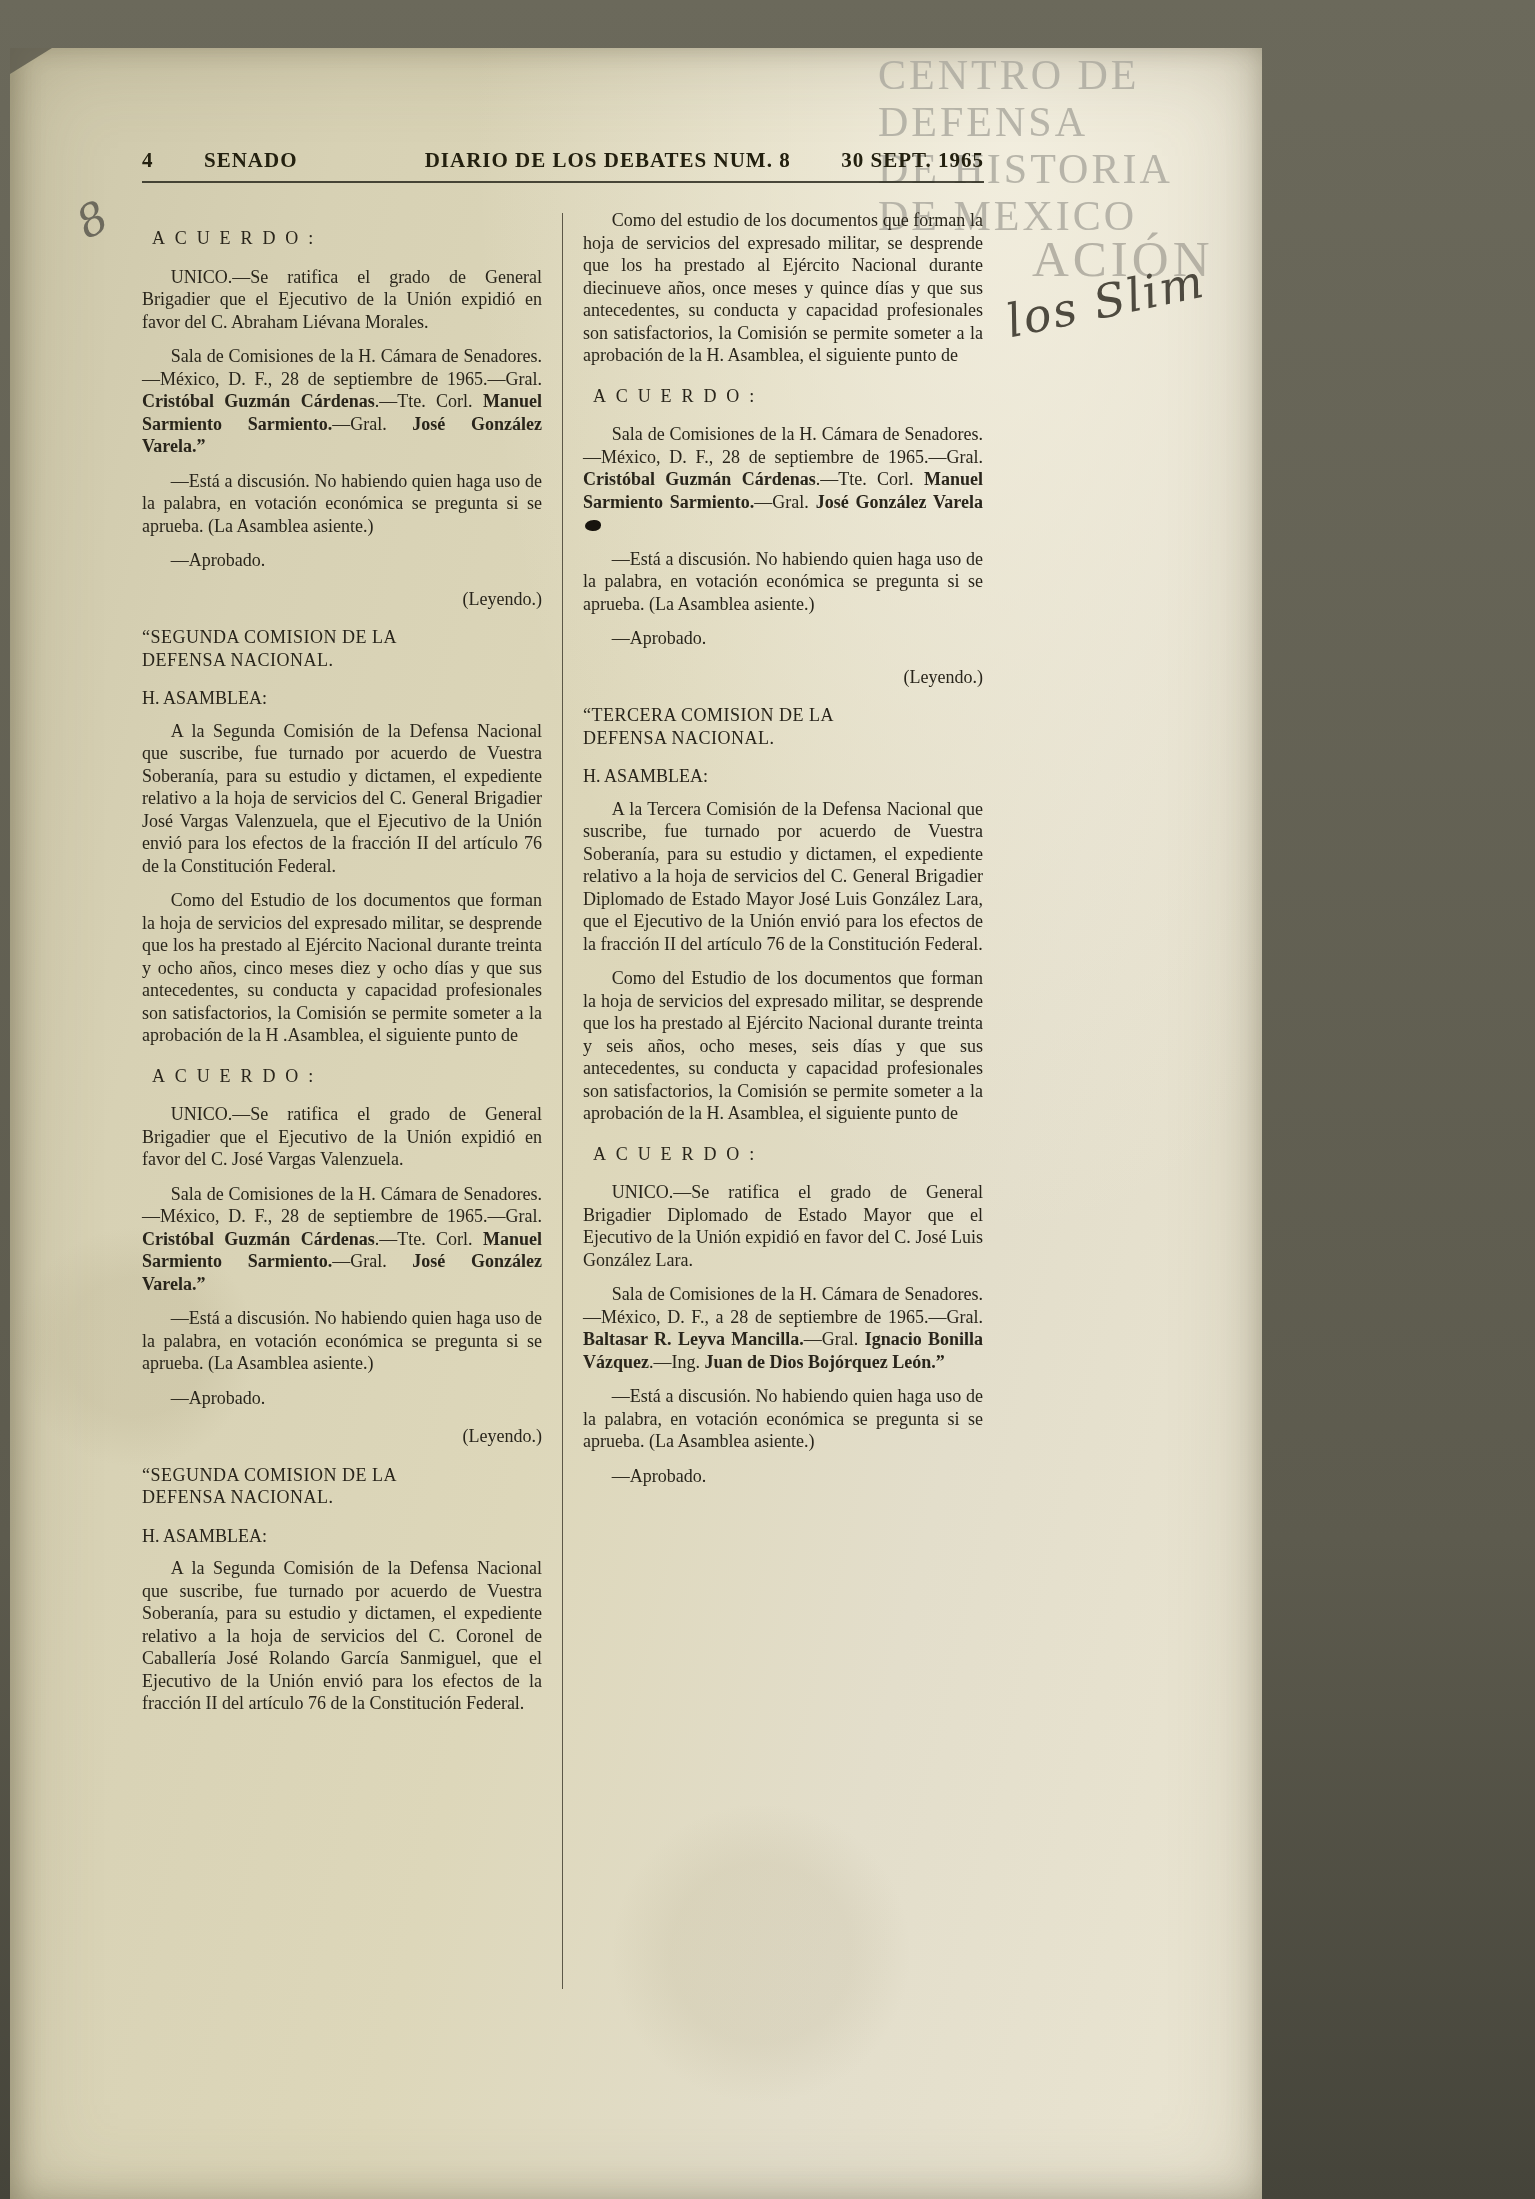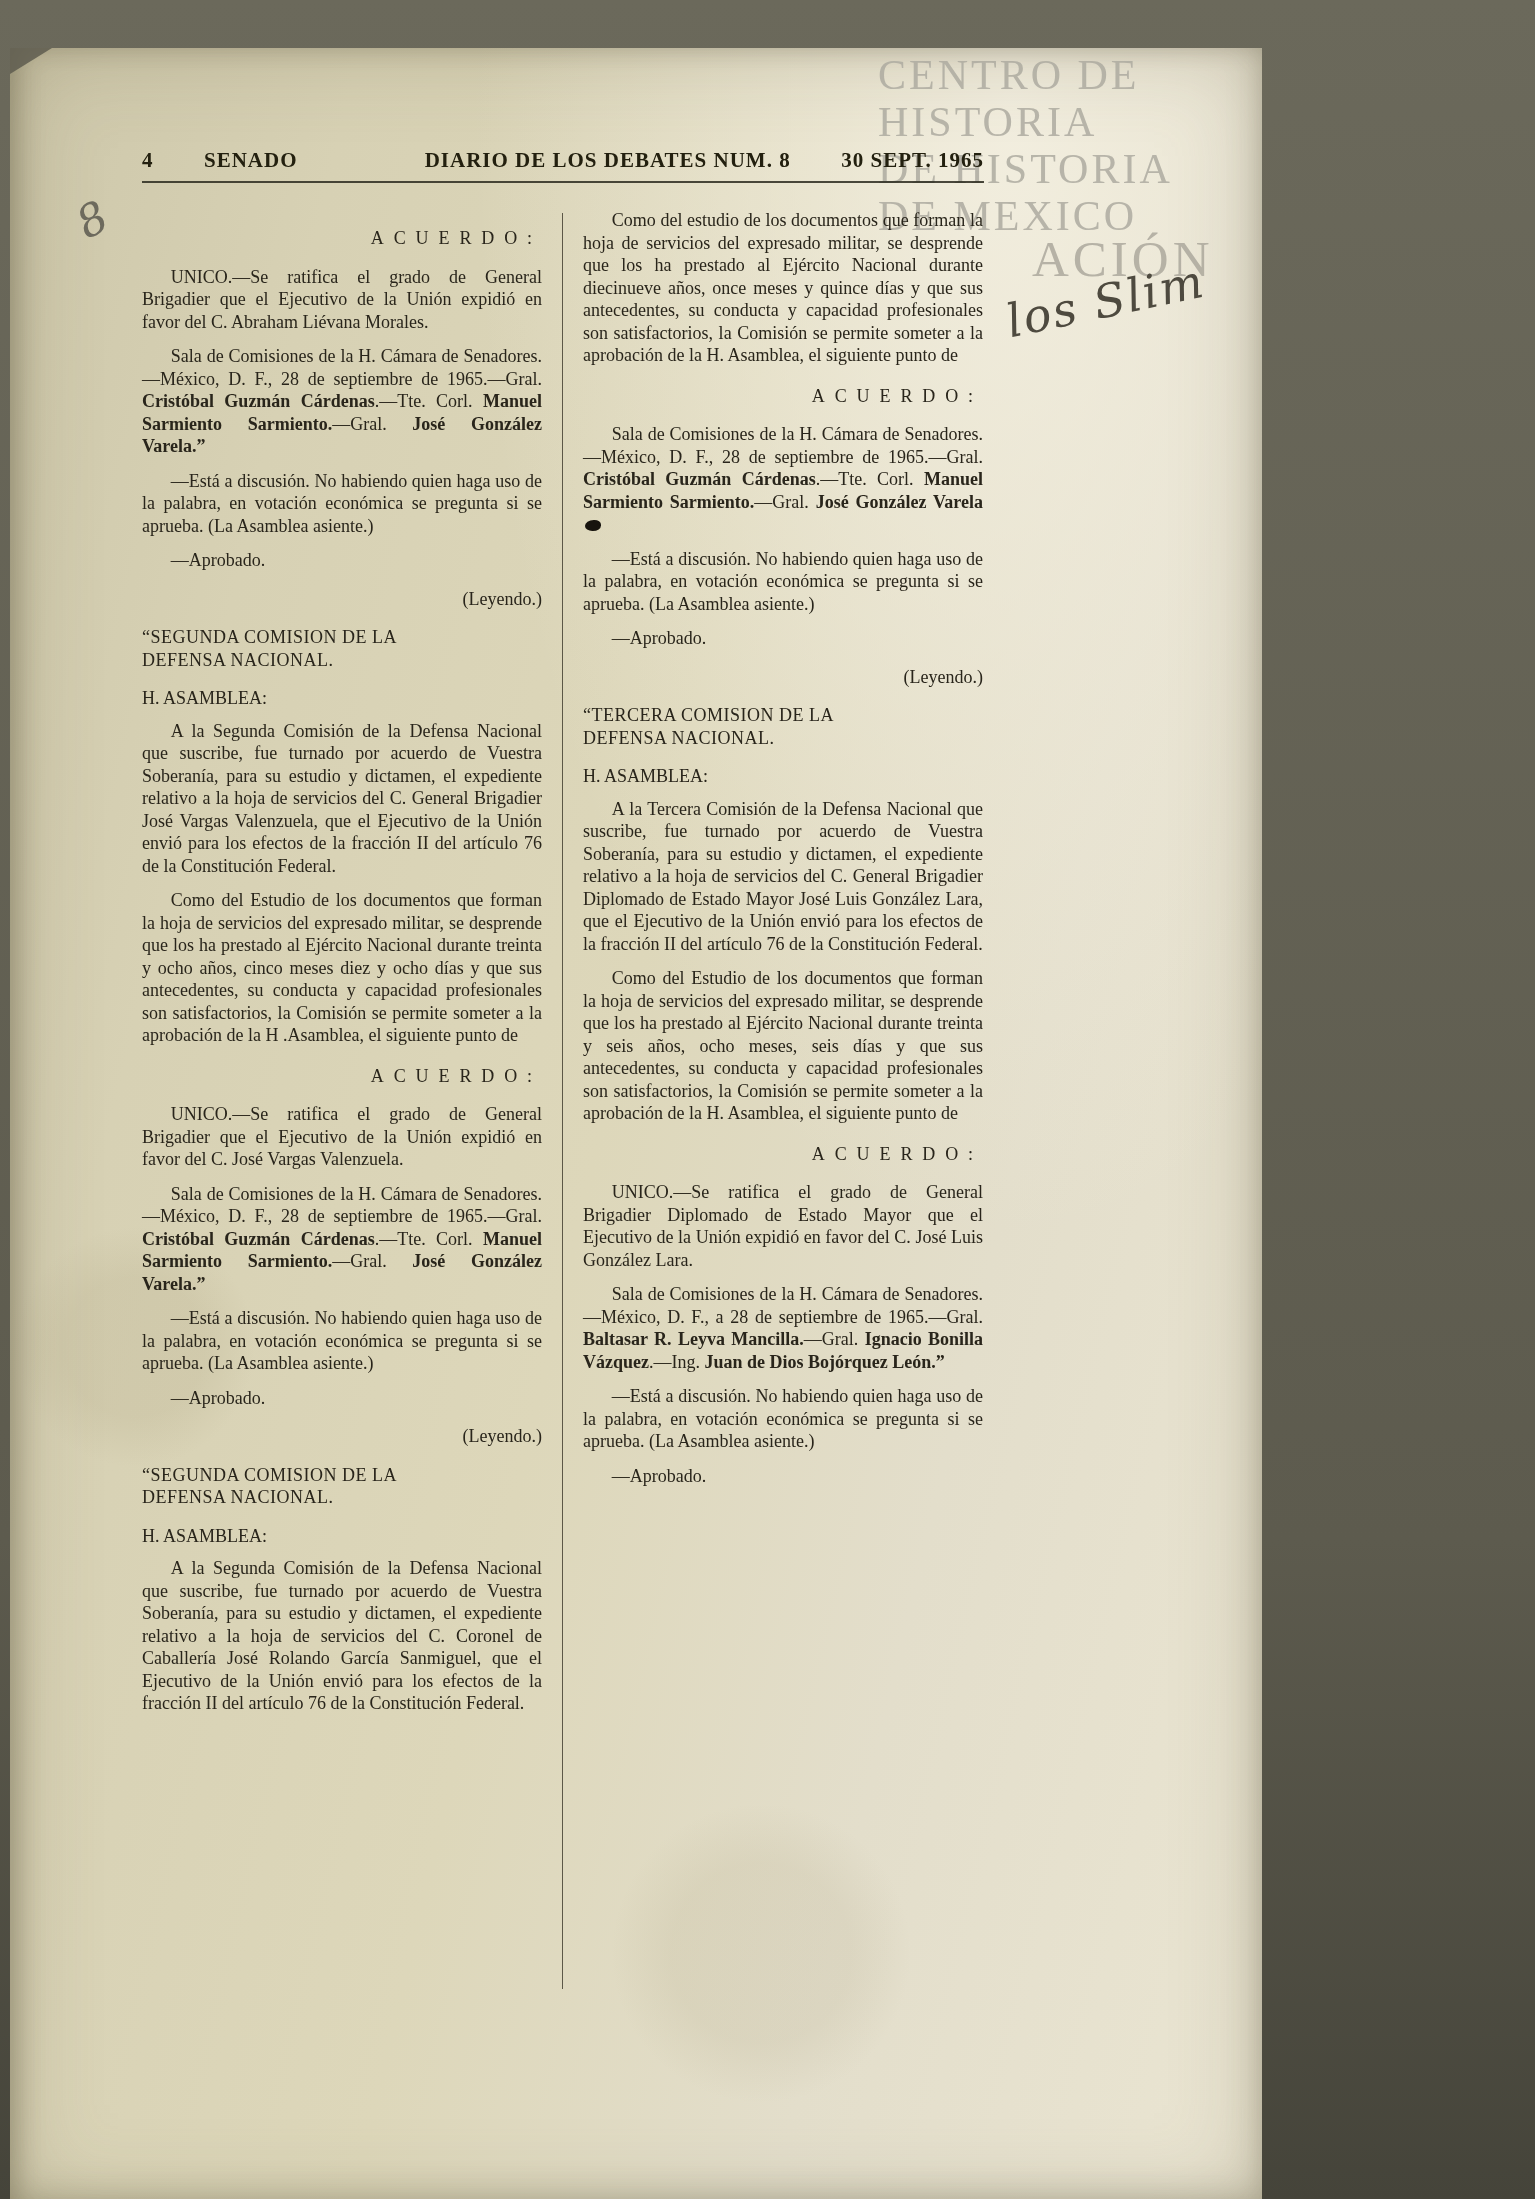--- a/index.html
+++ b/index.html
@@ -73,40 +73,40 @@
   .header-rule { height: 2px; background: #2c2a1e; margin-top: 8px; opacity: .85; }
 
   .columns {
     display: flex; margin-top: 26px; min-height: 1780px; align-items: stretch;
   }
   .col { flex: 0 0 400px; font-size: 18px; line-height: 22.5px; }
   .col-divider { width: 1px; background: rgba(48,44,32,0.75); margin: 4px 20px 0 20px; }
 
   .blk { margin: 0 0 12px 0; }
   .para { text-align: justify; text-indent: 1.6em; }
-  .acuerdo { text-align: right; letter-spacing: 0.55em; padding-left: 0.55em; margin: 18px 0 16px 0; }
+  .acuerdo { text-align: left; letter-spacing: 0.55em; padding-left: 0.55em; margin: 18px 0 16px 0; }
   .center { text-align: right; margin: 16px 0; }
   .title { text-align: left; white-space: pre-line; letter-spacing: 0.5px; margin: 16px 0; }
   .label { margin: 16px 0 10px 0; }
   .b { font-weight: bold; }
   .blot {
     display: inline-block; width: 16px; height: 11px;
     background: #17140e; border-radius: 60% 45% 55% 50%;
     vertical-align: middle; margin-left: 2px;
   }
 </style>
 </head>
 <body>
 
 <div class="scan">
   <div class="paper">
 
     <div class="watermark">
       <div>CENTRO DE</div>
-      <div>HISTORIA</div>
+      <div>DEFENSA</div>
       <div>DE HISTORIA</div>
       <div>DE MEXICO</div>
     </div>
     <div class="wm-fragment">ACIÓN</div>
     <div class="handwriting-note">los Slim</div>
     <div class="handwriting-mark">8</div>
 
     <div class="content">
       <header class="page-header">
         <span class="pg-num">4</span>

